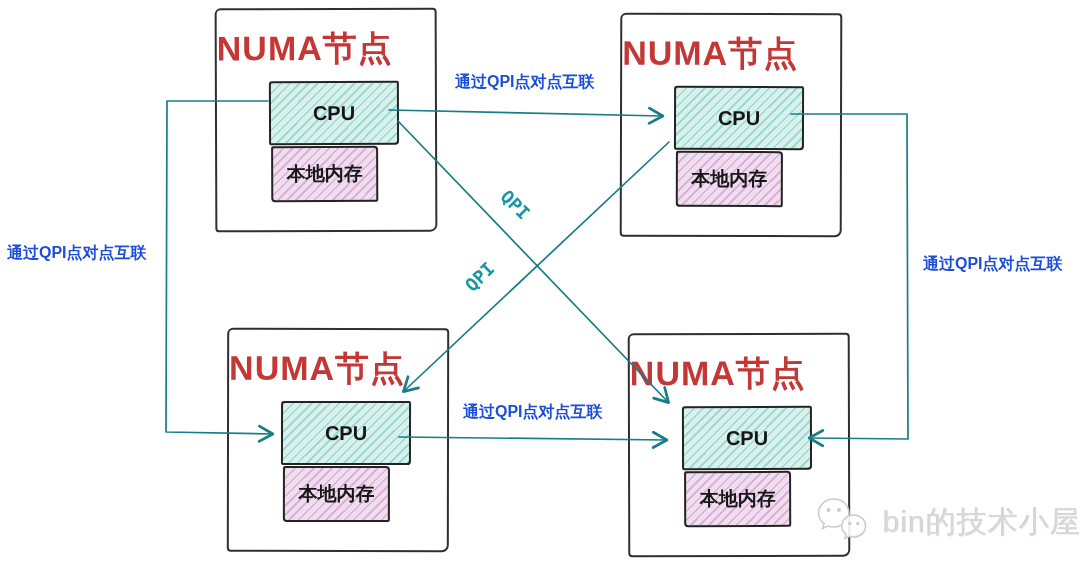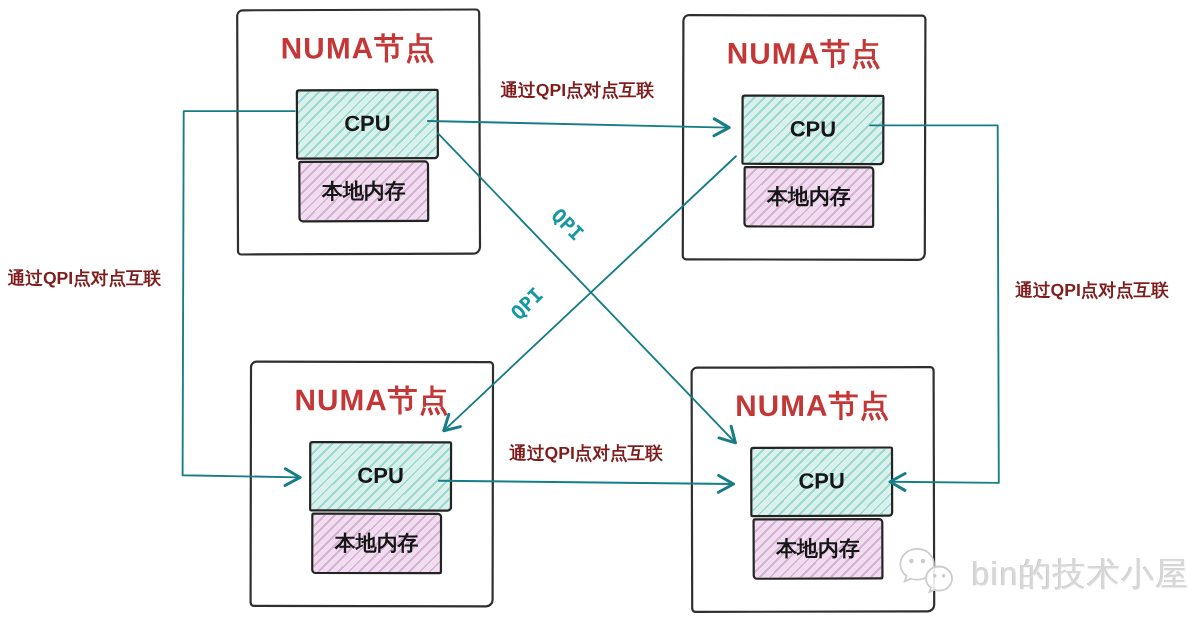--- a/index.html
+++ b/index.html
@@ -15,49 +15,49 @@
     border:2.5px solid #2f2f2f;
     border-radius:6px 4px 7px 4px;
     background:#ffffff;
   }
   .node-tl { left:215px; top:8px;   transform:rotate(-0.2deg); }
   .node-tr { left:620px; top:13px;  transform:rotate(0.15deg); }
   .node-bl { left:227px; top:328px; transform:rotate(0.1deg); }
   .node-br { left:628px; top:333px; transform:rotate(-0.15deg); }
   .node-title {
     position:absolute; left:0; right:0; top:16px;
-    text-align:center; color:#c43737;
-    font-size:27px; font-weight:bold; letter-spacing:1px;
+    text-align:left; color:#c43737;
+    font-size:34px; font-weight:bold; letter-spacing:1px;
   }
   .cpu-box {
     position:absolute; left:52px; top:71px; width:130px; height:64px;
     border:2.5px solid #232323; border-radius:3px 2px 4px 2px;
     background:
       repeating-linear-gradient(135deg,
         #9fd9cf 0px, #9fd9cf 1.8px, rgba(0,0,0,0) 1.8px, rgba(0,0,0,0) 6.5px),
       #d8f1ec;
     display:flex; align-items:center; justify-content:center;
     color:#161616; font-size:20px; font-weight:bold;
   }
   .mem-box {
-    position:absolute; left:54px; top:136px; width:119px; height:56px;
+    position:absolute; left:54px; top:136px; width:107px; height:56px;
     border:2.5px solid #232323; border-radius:2px 4px 2px 4px;
     background:
       repeating-linear-gradient(135deg,
         #d9b3d6 0px, #d9b3d6 1.8px, rgba(0,0,0,0) 1.8px, rgba(0,0,0,0) 6.5px),
       #f0ddef;
     display:flex; align-items:center; justify-content:center;
     color:#161616; font-size:19px; font-weight:bold;
   }
   
   svg.wires { position:absolute; left:0; top:0; z-index:5; pointer-events:none; }
   
   .edge-label {
     position:absolute; z-index:6;
-    color:#7f1d1d; font-size:16px; font-weight:bold;
+    color:#1d4ed8; font-size:16px; font-weight:bold;
     white-space:nowrap;
   }
   .qpi-label {
     position:absolute; z-index:6; width:44px; height:22px;
     color:#1598a3; font-size:18px; font-weight:bold;
     font-family:"DejaVu Sans Mono", monospace;
     text-align:center; line-height:22px;
   }
   .qpi-a { left:493px; top:194px; transform:rotate(45deg); }
   .qpi-b { left:458px; top:266px; transform:rotate(-45deg); }

